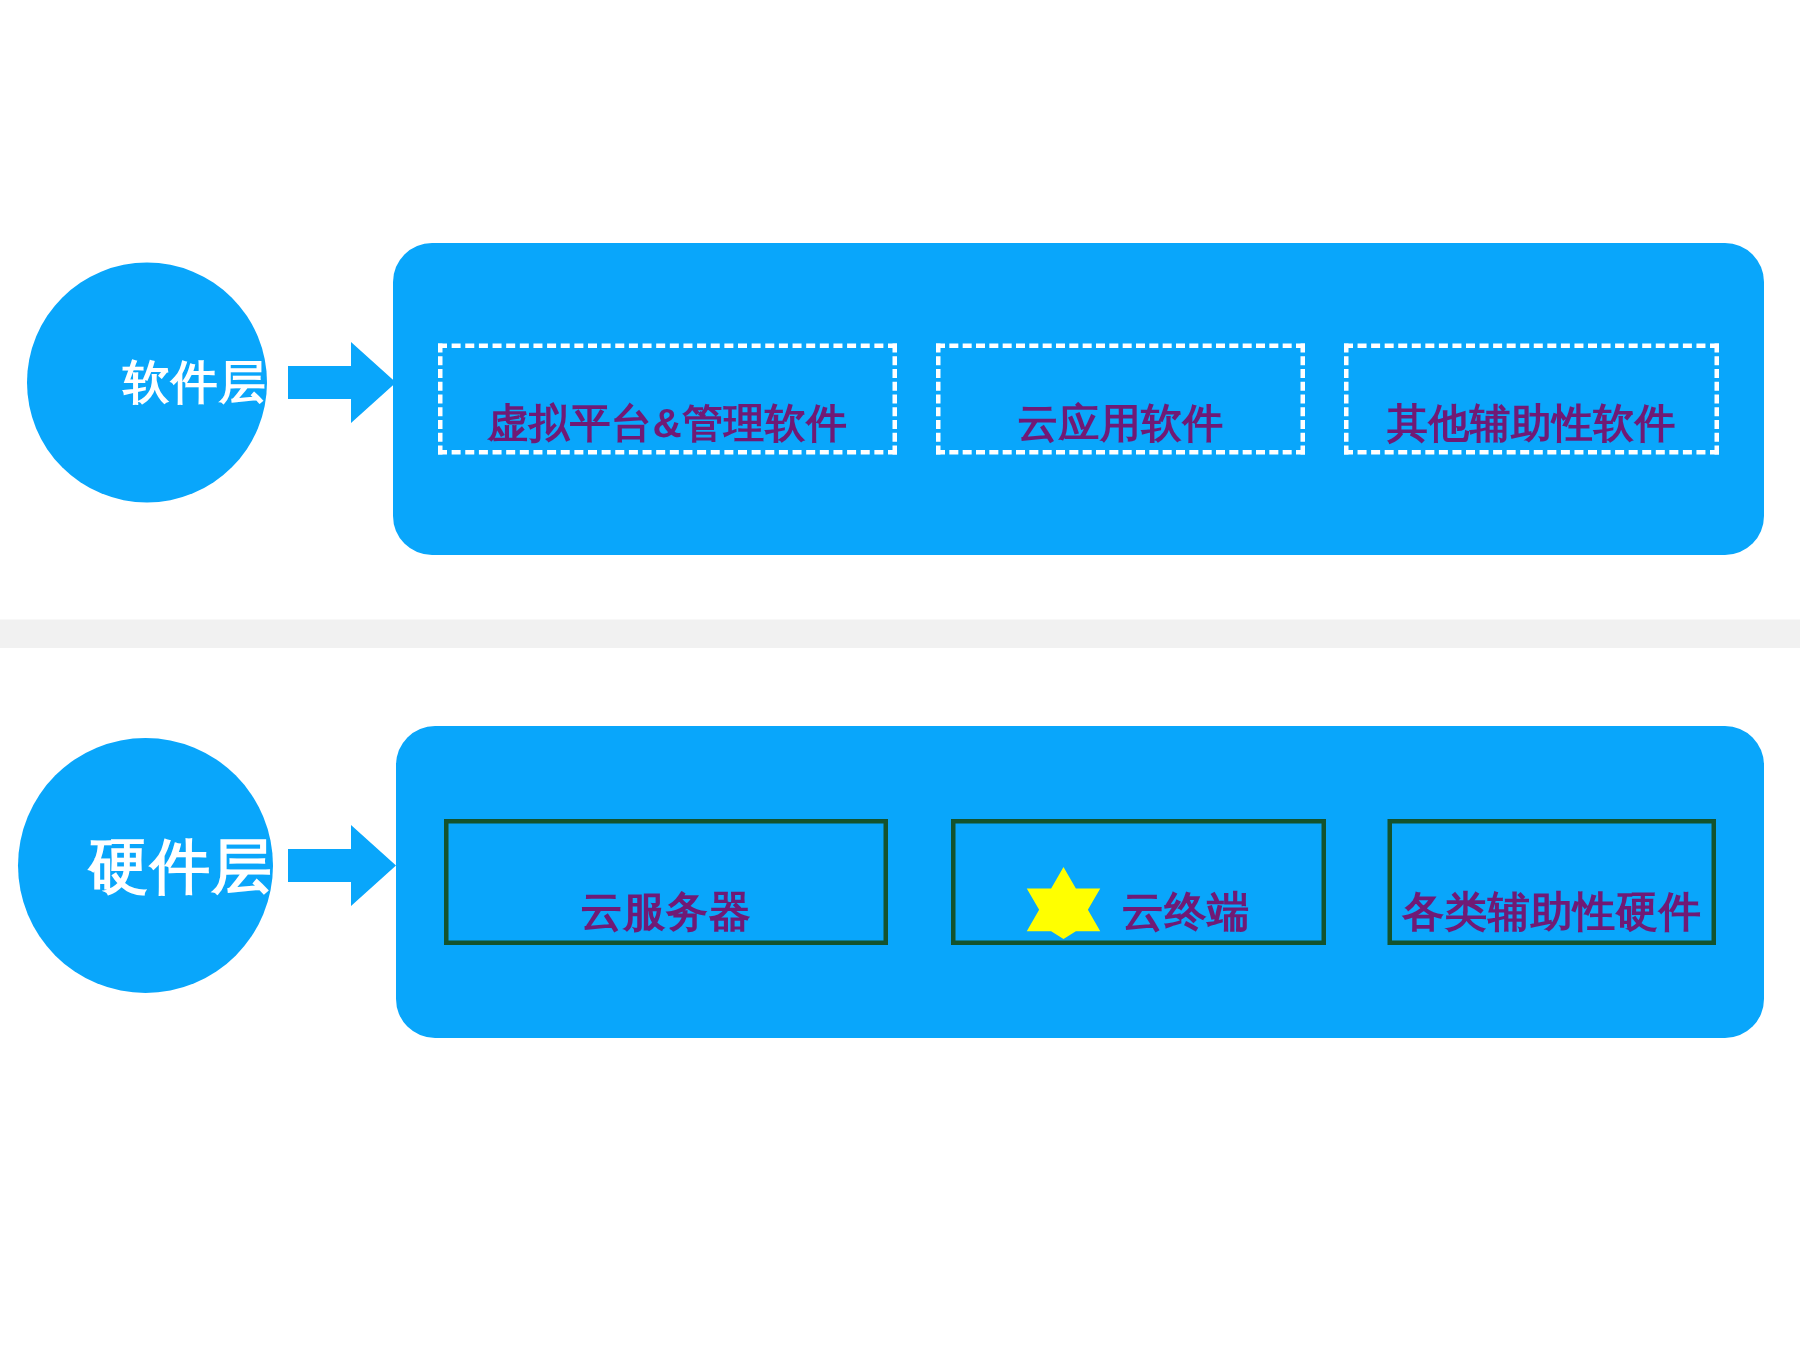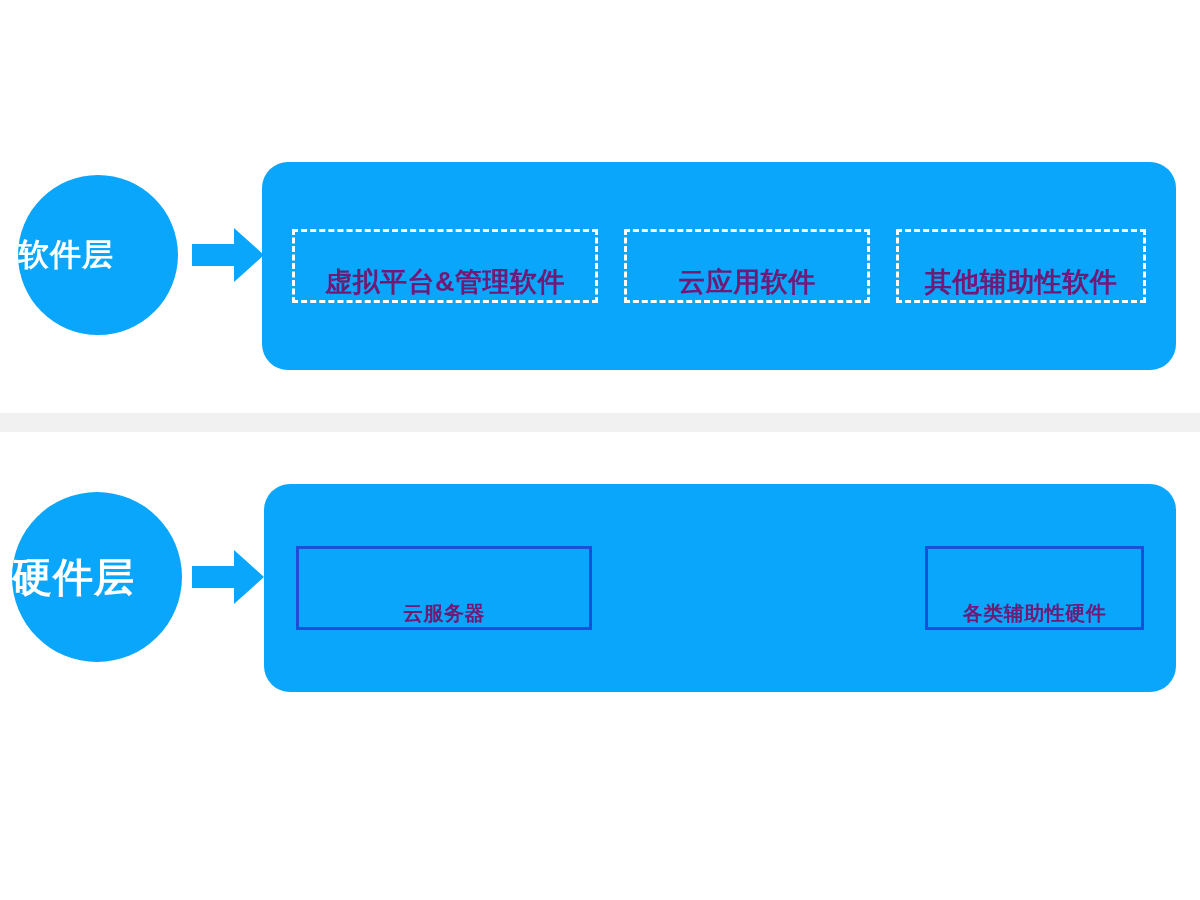--- a/index.html
+++ b/index.html
@@ -43,21 +43,21 @@
   .layer-hardware { top: 470px; height: 230px; }
 
   
   .layer-circle {
     position: absolute;
     border-radius: 50%;
     background: #09a6fb;
     color: #ffffff;
     display: flex;
     align-items: center;
-    justify-content: flex-start;
+    justify-content: flex-end;
     font-weight: bold;
     letter-spacing: 1px;
     box-sizing: border-box;
   }
   .layer-software .layer-circle {
     left: 18px;
     top: 25px;
     width: 160px;
     height: 160px;
     font-size: 31px;
@@ -115,22 +115,22 @@
     font-weight: bold;
     height: 74px;
     white-space: nowrap;
   }
   .item-box.dashed {
     border: 3px dashed #ffffff;
     font-size: 27px;
     letter-spacing: 0.5px;
   }
   .item-box.solid {
-    border: 3px solid #1d4ed8;
-    font-size: 20px;
+    border: 3px solid #14532d;
+    font-size: 28px;
     letter-spacing: 0.5px;
   }
 
   .sw-box-1 { width: 306px; }
   .sw-box-2 { width: 246px; }
   .sw-box-3 { width: 250px; }
 
   .hw-box-1 { width: 296px; height: 84px; }
   .hw-box-2 { width: 250px; height: 84px; gap: 14px; }
   .hw-box-3 { width: 219px; height: 84px; }
@@ -185,19 +185,27 @@
     <div class="block-arrow">
       <svg viewBox="0 0 72 54" xmlns="http://www.w3.org/2000/svg" aria-hidden="true">
         <polygon points="0,16 42,16 42,0 72,27 42,54 42,38 0,38" fill="#09a6fb"></polygon>
       </svg>
     </div>
 
     <div class="panel">
       <div class="item-box solid hw-box-1">
         <span>云服务器</span>
       </div>
+      <div class="item-box solid hw-box-2">
+        <span class="star-icon">
+          <svg viewBox="0 0 100 100" xmlns="http://www.w3.org/2000/svg" aria-hidden="true">
+            <polygon points="50,2 66.5,30.5 99,30.5 82.5,59 99,87.5 66.5,87.5 50,98 33.5,87.5 1,87.5 17.5,59 1,30.5 33.5,30.5" fill="#ffff00"></polygon>
+          </svg>
+        </span>
+        <span>云终端</span>
+      </div>
       <div class="item-box solid hw-box-3">
         <span>各类辅助性硬件</span>
       </div>
     </div>
   </div>
 
 </div>
 
 </body></html>

